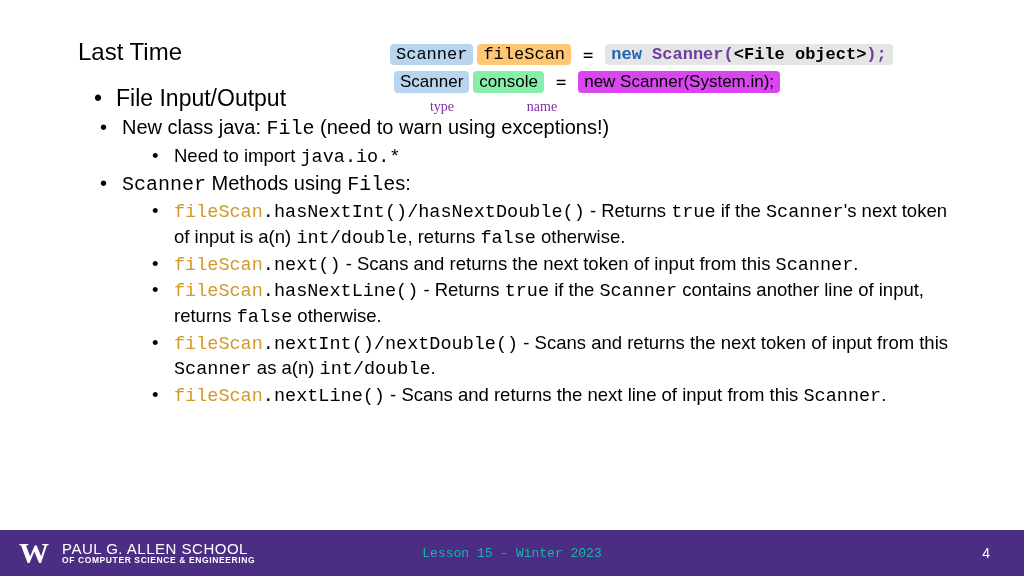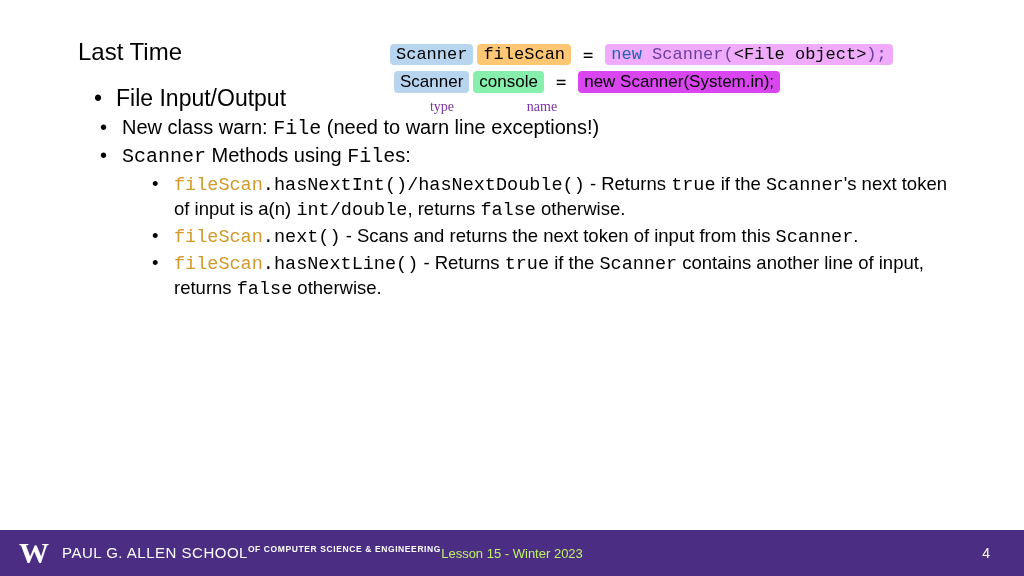--- a/index.html
+++ b/index.html
@@ -38,21 +38,21 @@
   .code-row .cell { margin: 0 2px; }
   .pill {
     padding: 1px 6px;
     border-radius: 4px;
     display: inline-block;
   }
   .mono { font-family: Consolas, "Courier New", monospace; }
   .bg-blue   { background: #b8d5f0; }
   .bg-orange { background: #ffc773; }
   .bg-yellow { background: #86efac; }
-  .bg-pink   { background: #f0abfc; }
+  .bg-pink   { background: #e5e5e5; font-weight: bold; }
   .bg-violet { background: #d946ef; }
   .kw-blue   { color: #1f63b5; }
   .kw-violet { color: #6b3fa0; }
   .eq { padding: 0 8px; font-family: Consolas, monospace; }
   .labels-row {
     display: flex;
     font-size: 14px;
     color: #7d2fa3;
     margin-top: 2px;
     font-family: Liberation Serif, serif;
@@ -105,39 +105,40 @@
     justify-content: center;
     font-family: Georgia, "Times New Roman", serif;
     font-size: 30px;
     font-weight: 700;
     color: #fff;
     margin-left: 14px;
     margin-right: 8px;
   }
   .school {
     display: flex;
-    flex-direction: row;
+    flex-direction: column;
     line-height: 1.05;
   }
   .school-top {
     font-size: 15px;
     letter-spacing: 0.5px;
     font-weight: 500;
   }
   .school-bottom {
     font-size: 8.5px;
     letter-spacing: 0.6px;
     font-weight: 600;
   }
   .footer-center {
     position: absolute;
     left: 50%;
     transform: translateX(-50%);
     font-size: 13px;
-    color: #bef264;
+    color: #14b8a6;
+    font-family: Liberation Mono, monospace;
   }
   .footer-right {
     position: absolute;
     right: 34px;
     font-size: 14px;
     color: #ffffff;
   }
 </style>
 </head>
 <body>
@@ -167,33 +168,44 @@
       <span class="lbl-name">name</span>
     </div>
   </div>
 
   <div class="content">
     <ul class="b1">
       <li>File Input/Output</li>
     </ul>
     <ul class="b2">
       <li>
-        <span>New class warn: </span><span class="code">File</span><span> (need to warn line exceptions!)</span>
+        <span>New class java: </span><span class="code">File</span><span> (need to warn using exceptions!)</span>
+        <ul class="b3">
+          <li>
+            <span>Need to import </span><span class="code">java.io.*</span>
+          </li>
+        </ul>
       </li>
       <li>
         <span class="code">Scanner</span><span> Methods using </span><span class="code">File</span><span>s:</span>
         <ul class="b3">
           <li>
             <span class="accent">fileScan</span><span class="code">.hasNextInt()/hasNextDouble()</span><span> - Returns </span><span class="code">true</span><span> if the </span><span class="code">Scanner</span><span>'s next token of input is a(n) </span><span class="code">int/double</span><span>, returns </span><span class="code">false</span><span> otherwise.</span>
           </li>
           <li>
             <span class="accent">fileScan</span><span class="code">.next()</span><span> - Scans and returns the next token of input from this </span><span class="code">Scanner</span><span>.</span>
           </li>
           <li>
             <span class="accent">fileScan</span><span class="code">.hasNextLine()</span><span> - Returns </span><span class="code">true</span><span> if the </span><span class="code">Scanner</span><span> contains another line of input, returns </span><span class="code">false</span><span> otherwise.</span>
+          </li>
+          <li>
+            <span class="accent">fileScan</span><span class="code">.nextInt()/nextDouble()</span><span> - Scans and returns the next token of input from this </span><span class="code">Scanner</span><span> as a(n) </span><span class="code">int/double</span><span>.</span>
+          </li>
+          <li>
+            <span class="accent">fileScan</span><span class="code">.nextLine()</span><span> - Scans and returns the next line of input from this </span><span class="code">Scanner</span><span>.</span>
           </li>
         </ul>
       </li>
     </ul>
   </div>
 
   <div class="footer">
     <div class="logo-w">W</div>
     <div class="school">
       <div class="school-top">PAUL G. ALLEN SCHOOL</div>

